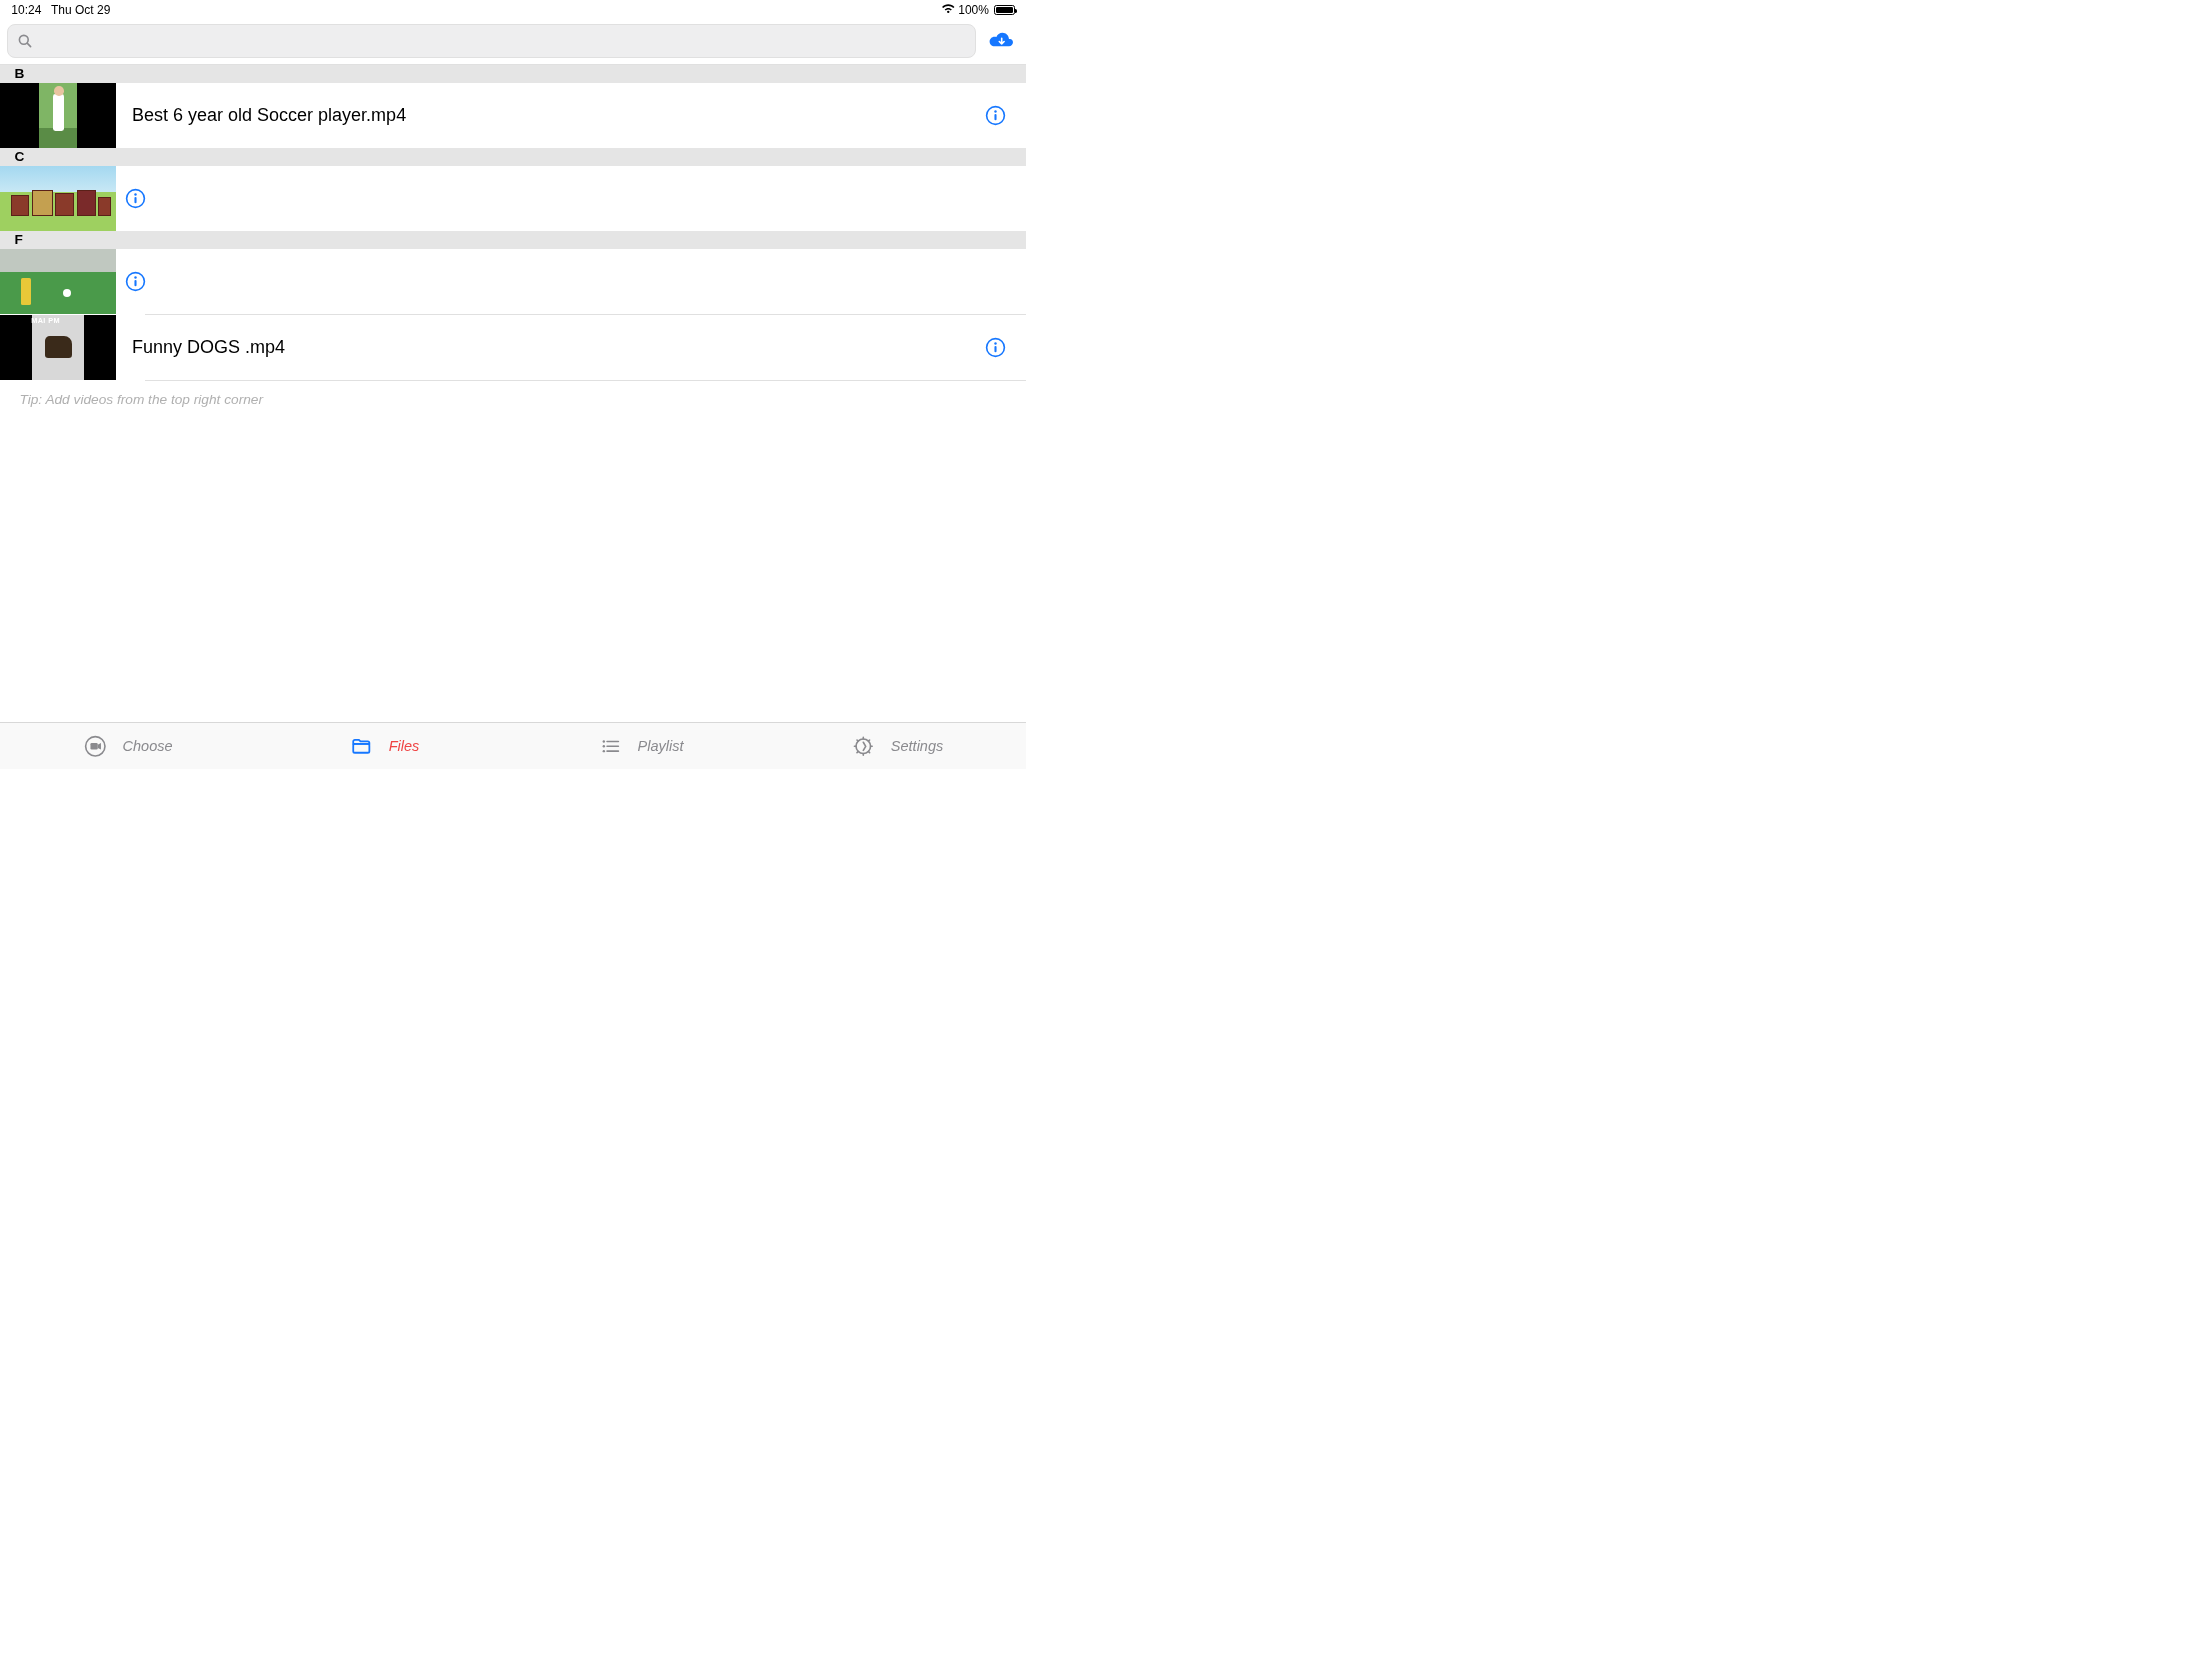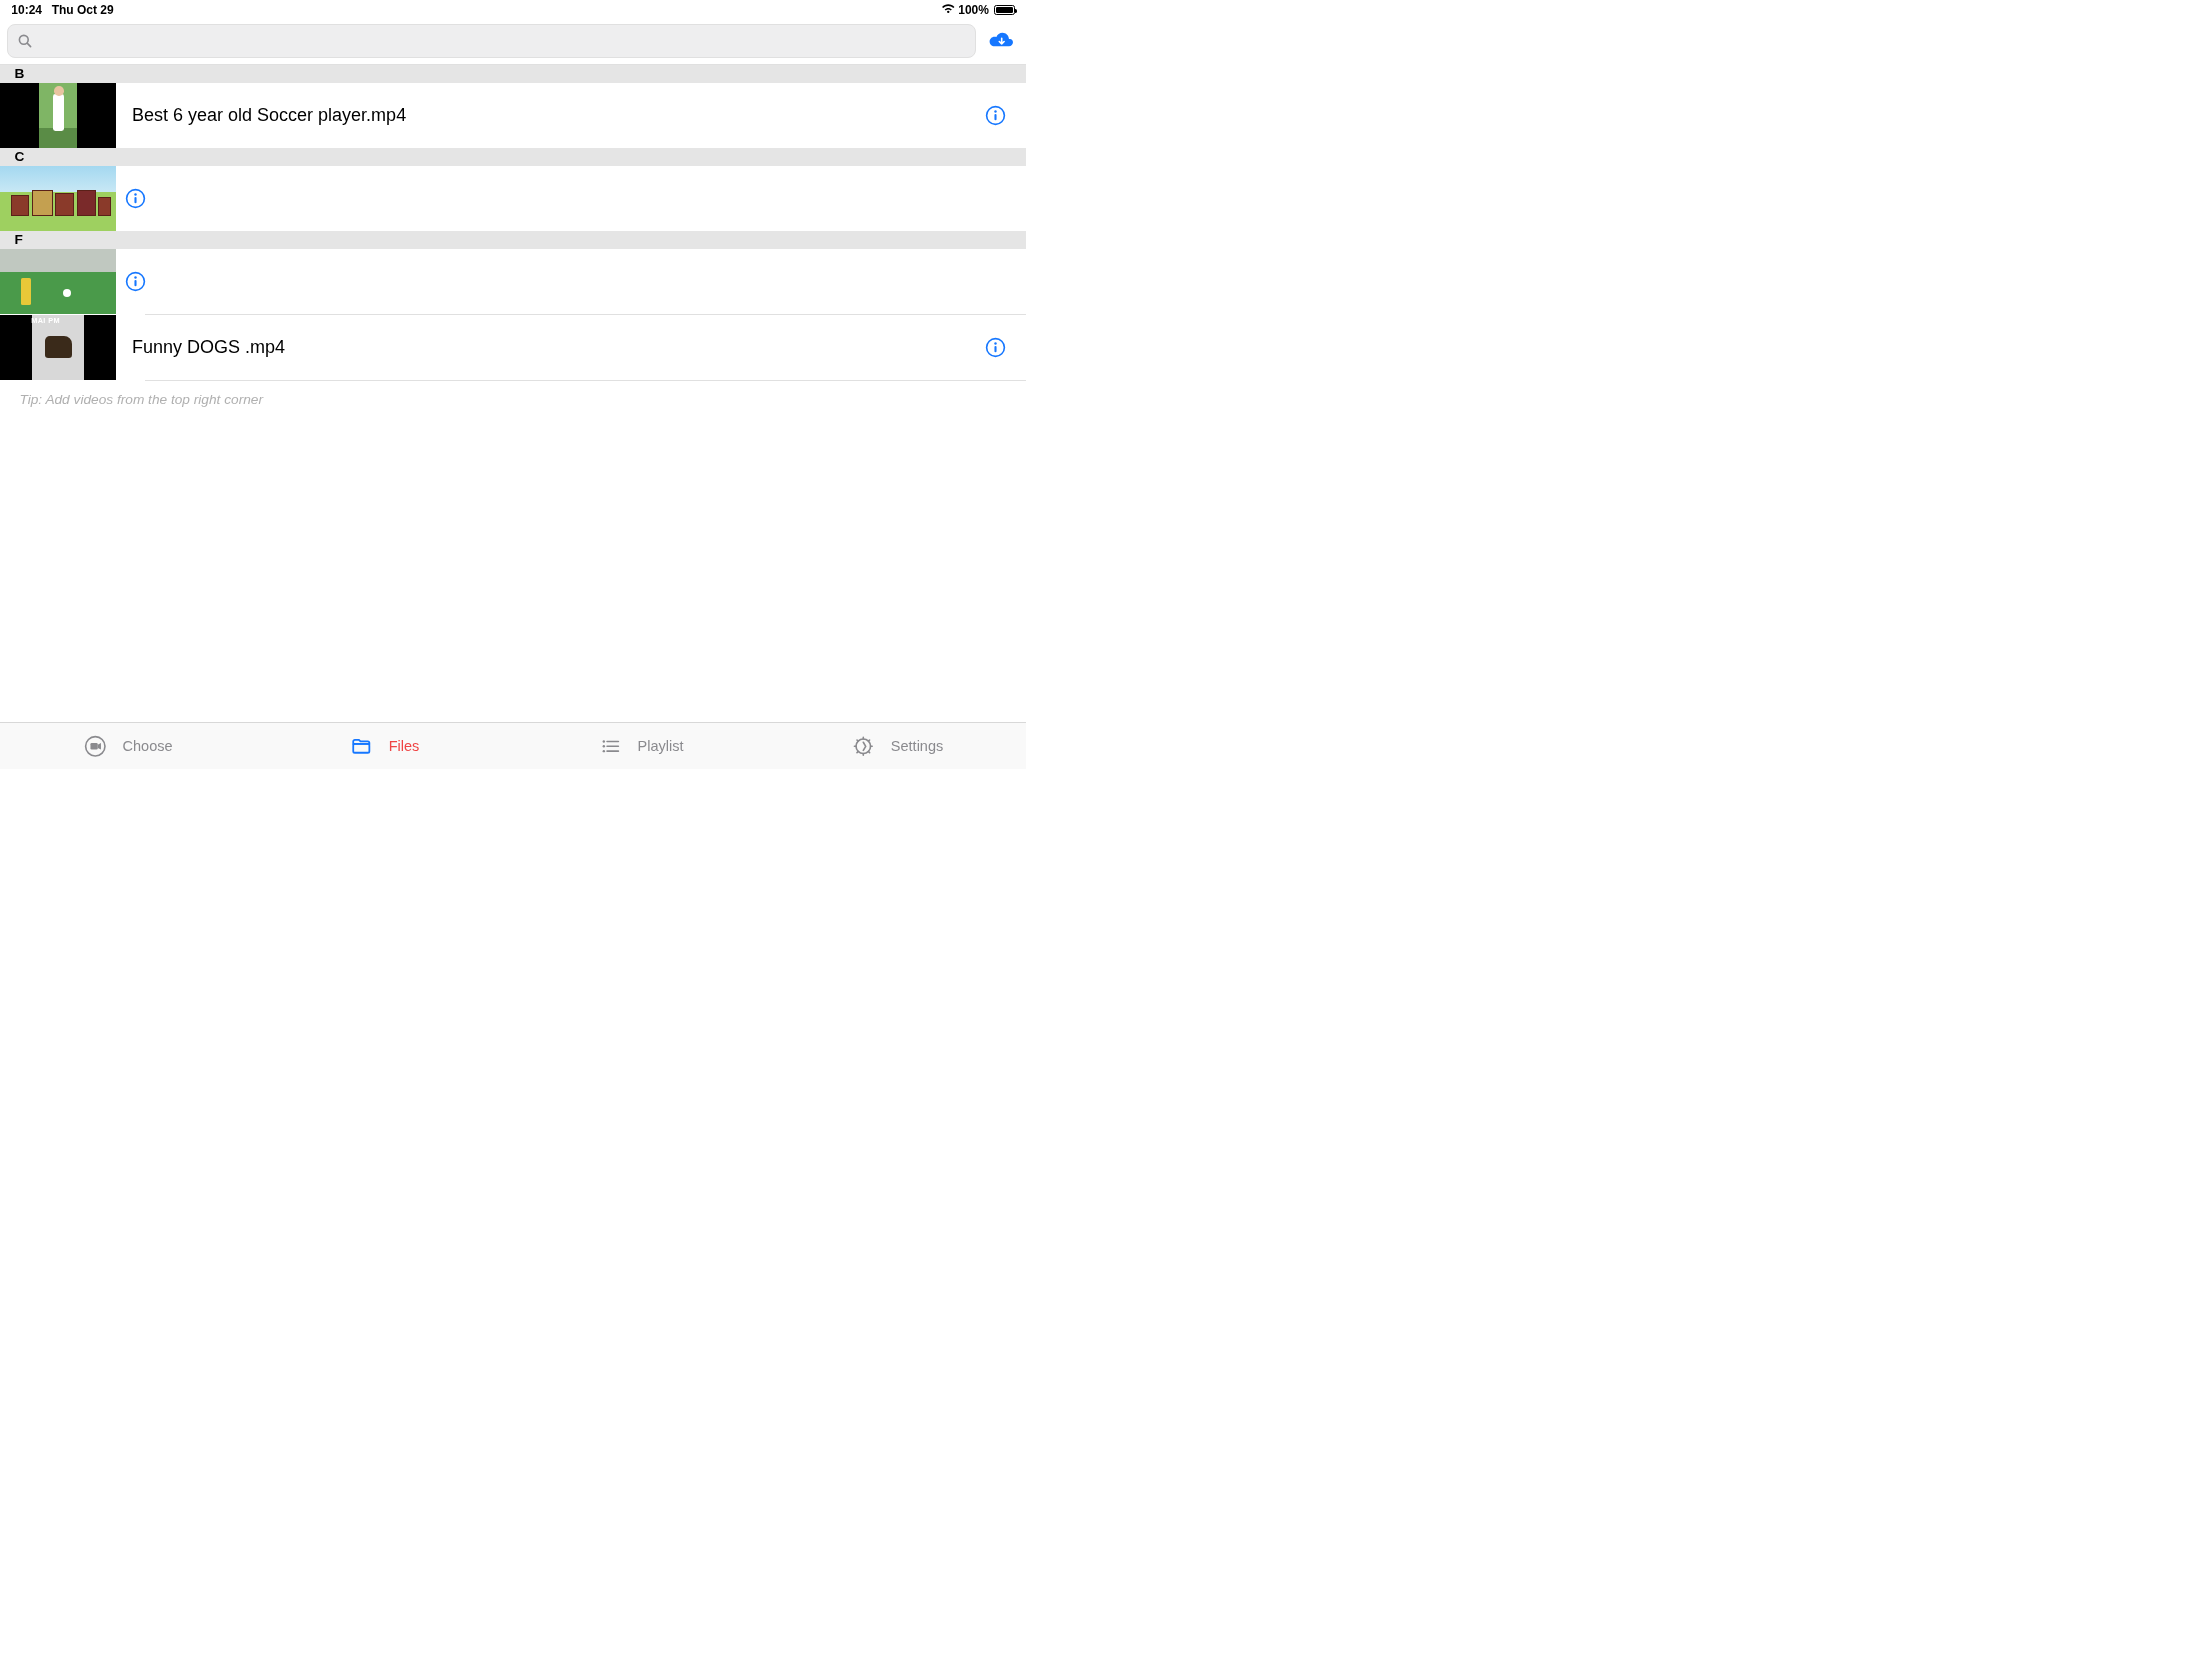--- a/index.html
+++ b/index.html
@@ -12,21 +12,21 @@
       display: flex;
       flex-direction: column;
     }
     .status-bar {
       height: 20px;
       display: flex;
       align-items: center;
       justify-content: space-between;
       padding: 0 11.3px;
       font-size: 12px;
-      font-weight: 700;
+      font-weight: 400;
       color: #000;
     }
     .status-left { display: flex; align-items: center; gap: 9.7px; }
     .status-right { display: flex; align-items: center; gap: 3.2px; }
     .battery-icon {
       width: 21px; height: 9.7px;
       border: 1px solid #000;
       border-radius: 2.4px;
       position: relative;
       display: inline-block;
@@ -128,20 +128,21 @@
       display: flex;
     }
     .tab {
       flex: 1;
       display: flex;
       align-items: center;
       justify-content: center;
       gap: 16px;
       color: #8a8a8e;
       font-size: 14.5px;
+      font-style: italic;
     }
     .tab.active { color: #ef4444; }
     .tab svg { width: 22.6px; height: 22.6px; }
     
     .thumb-inner {
       position: absolute; inset: 0;
     }
     .thumb1 .center {
       position: absolute; left: 39px; right: 39px; top: 0; bottom: 0;
       background: linear-gradient(#7fb565 0%, #7fb565 70%, #5a8c46 70%);

